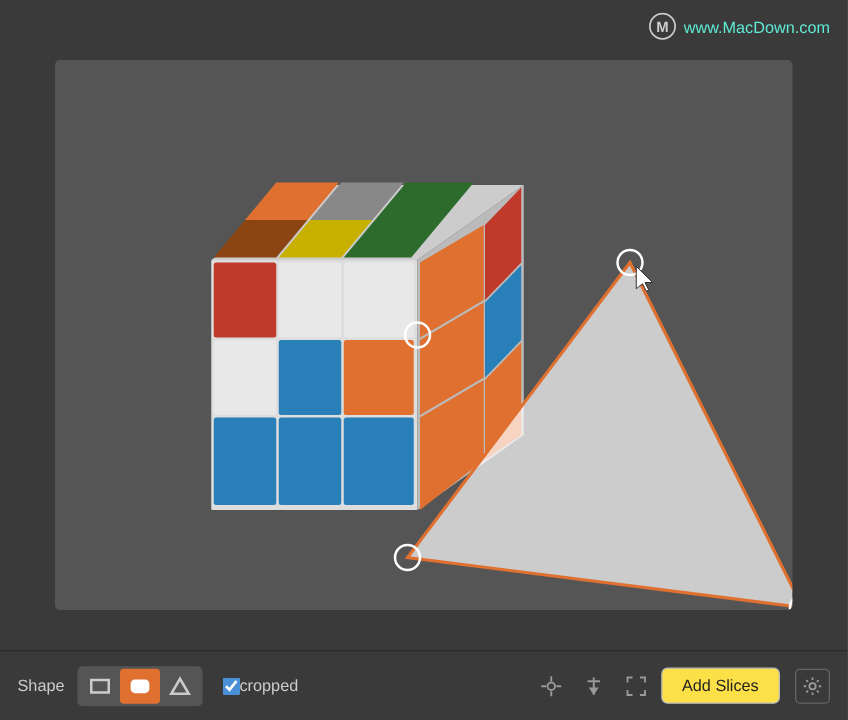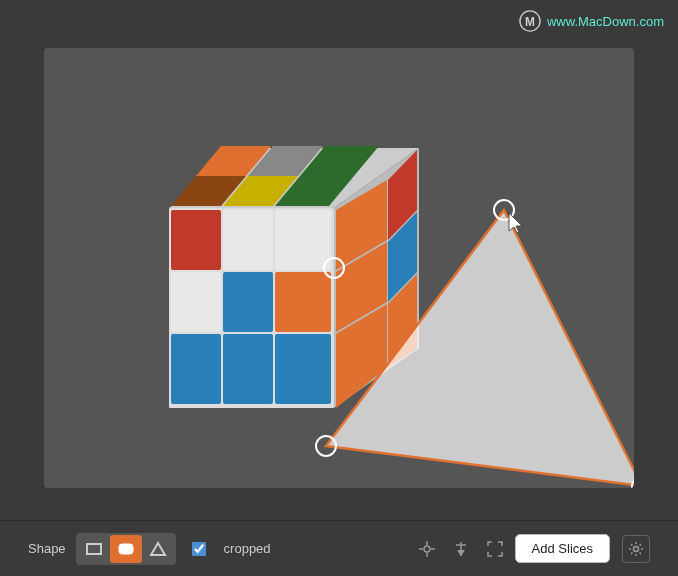--- a/index.html
+++ b/index.html
@@ -58,21 +58,21 @@
     .toolbar {
       position: absolute;
       bottom: 0;
       left: 0;
       right: 0;
       height: 56px;
       background: #3a3a3a;
       border-top: 1px solid #2a2a2a;
       display: flex;
       align-items: center;
-      padding: 0 28px;
+      padding: 0 14px;
       gap: 0;
     }
 
     .toolbar-shape-label {
       color: #ccc;
       font-size: 13px;
       margin-right: 10px;
     }
 
     .shape-buttons {
@@ -102,21 +102,21 @@
     }
 
     .shape-btn svg {
       width: 18px;
       height: 18px;
     }
 
     .checkbox-area {
       display: flex;
       align-items: flex-end;
-      gap: 18px;
+      gap: 0;
       margin-right: auto;
     }
 
     .checkbox-area input[type="checkbox"] {
       width: 14px;
       height: 14px;
       accent-color: #4a90d9;
       cursor: pointer;
     }
 
@@ -139,21 +139,21 @@
       border: none;
       cursor: pointer;
       display: flex;
       align-items: center;
       justify-content: center;
       color: #999;
       border-radius: 3px;
     }
 
     .add-slices-btn {
-      background: #ffffff;
+      background: #fde047;
       border: 1px solid #bbb;
       border-radius: 5px;
       padding: 6px 16px;
       font-size: 13px;
       color: #222;
       cursor: pointer;
       font-weight: 500;
       margin-right: 6px;
     }
 

